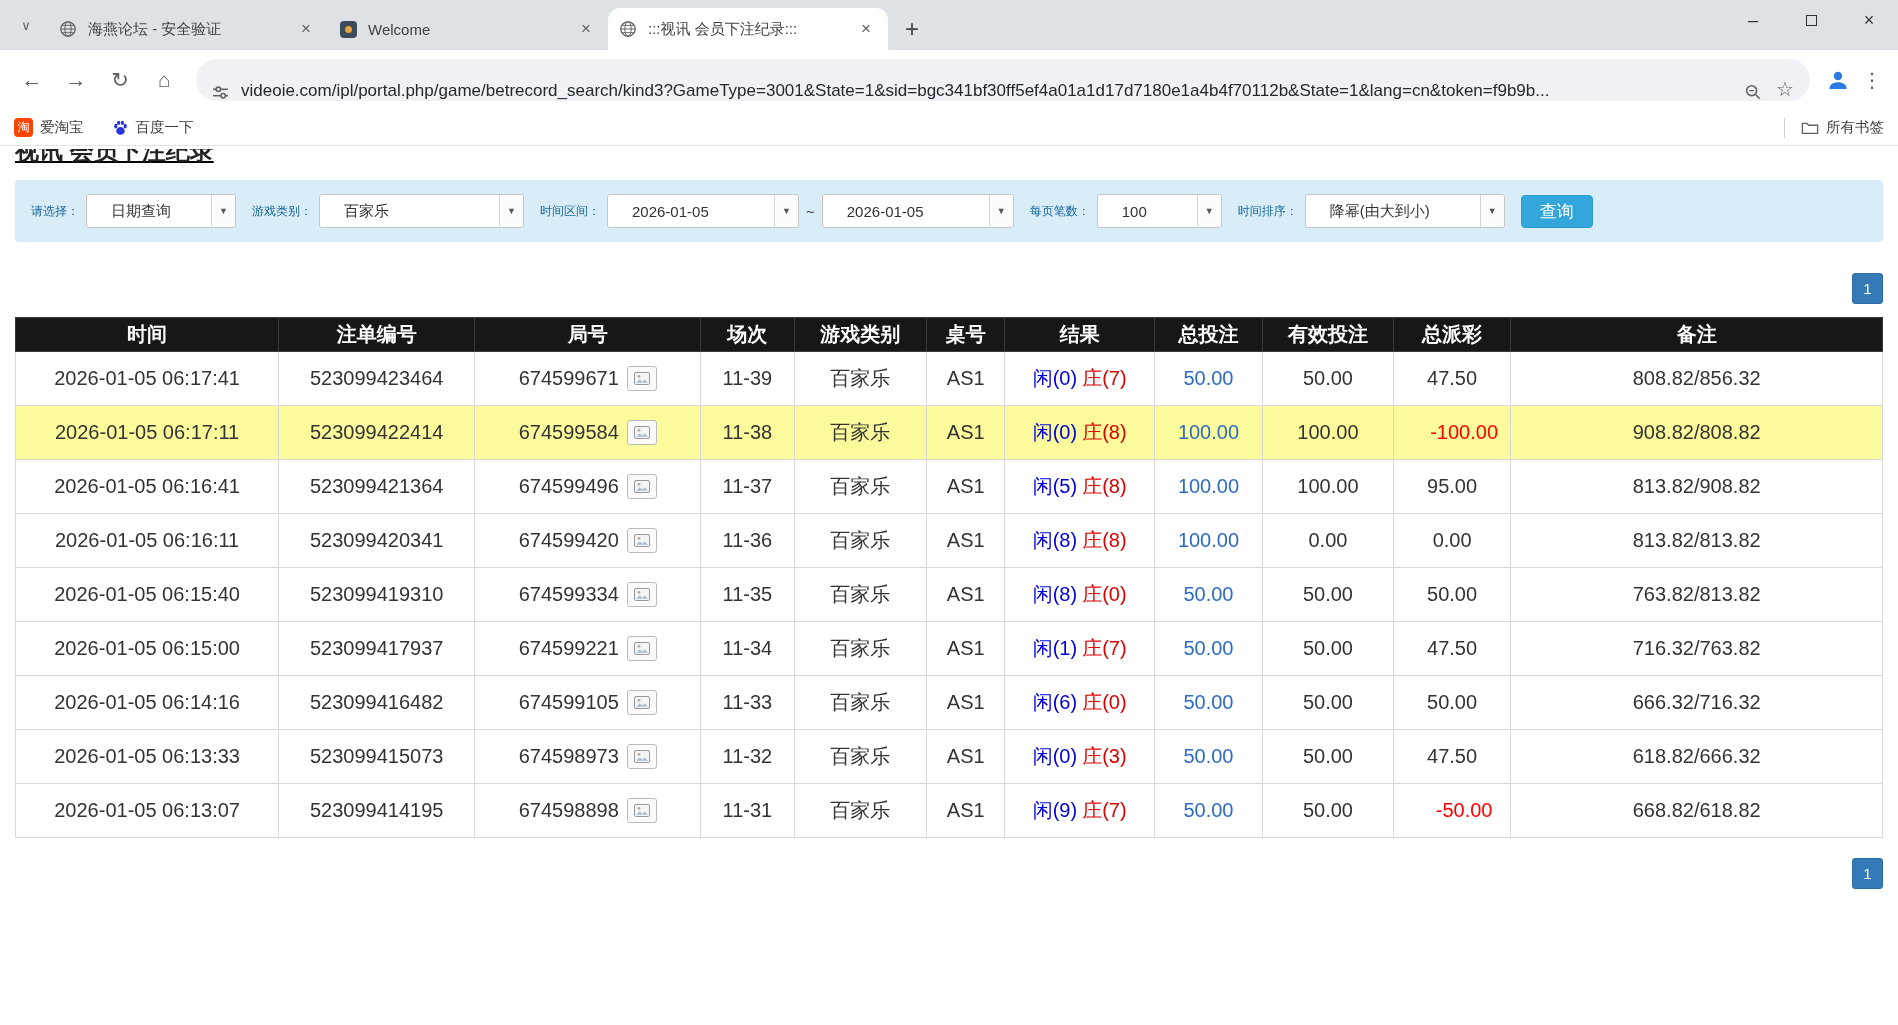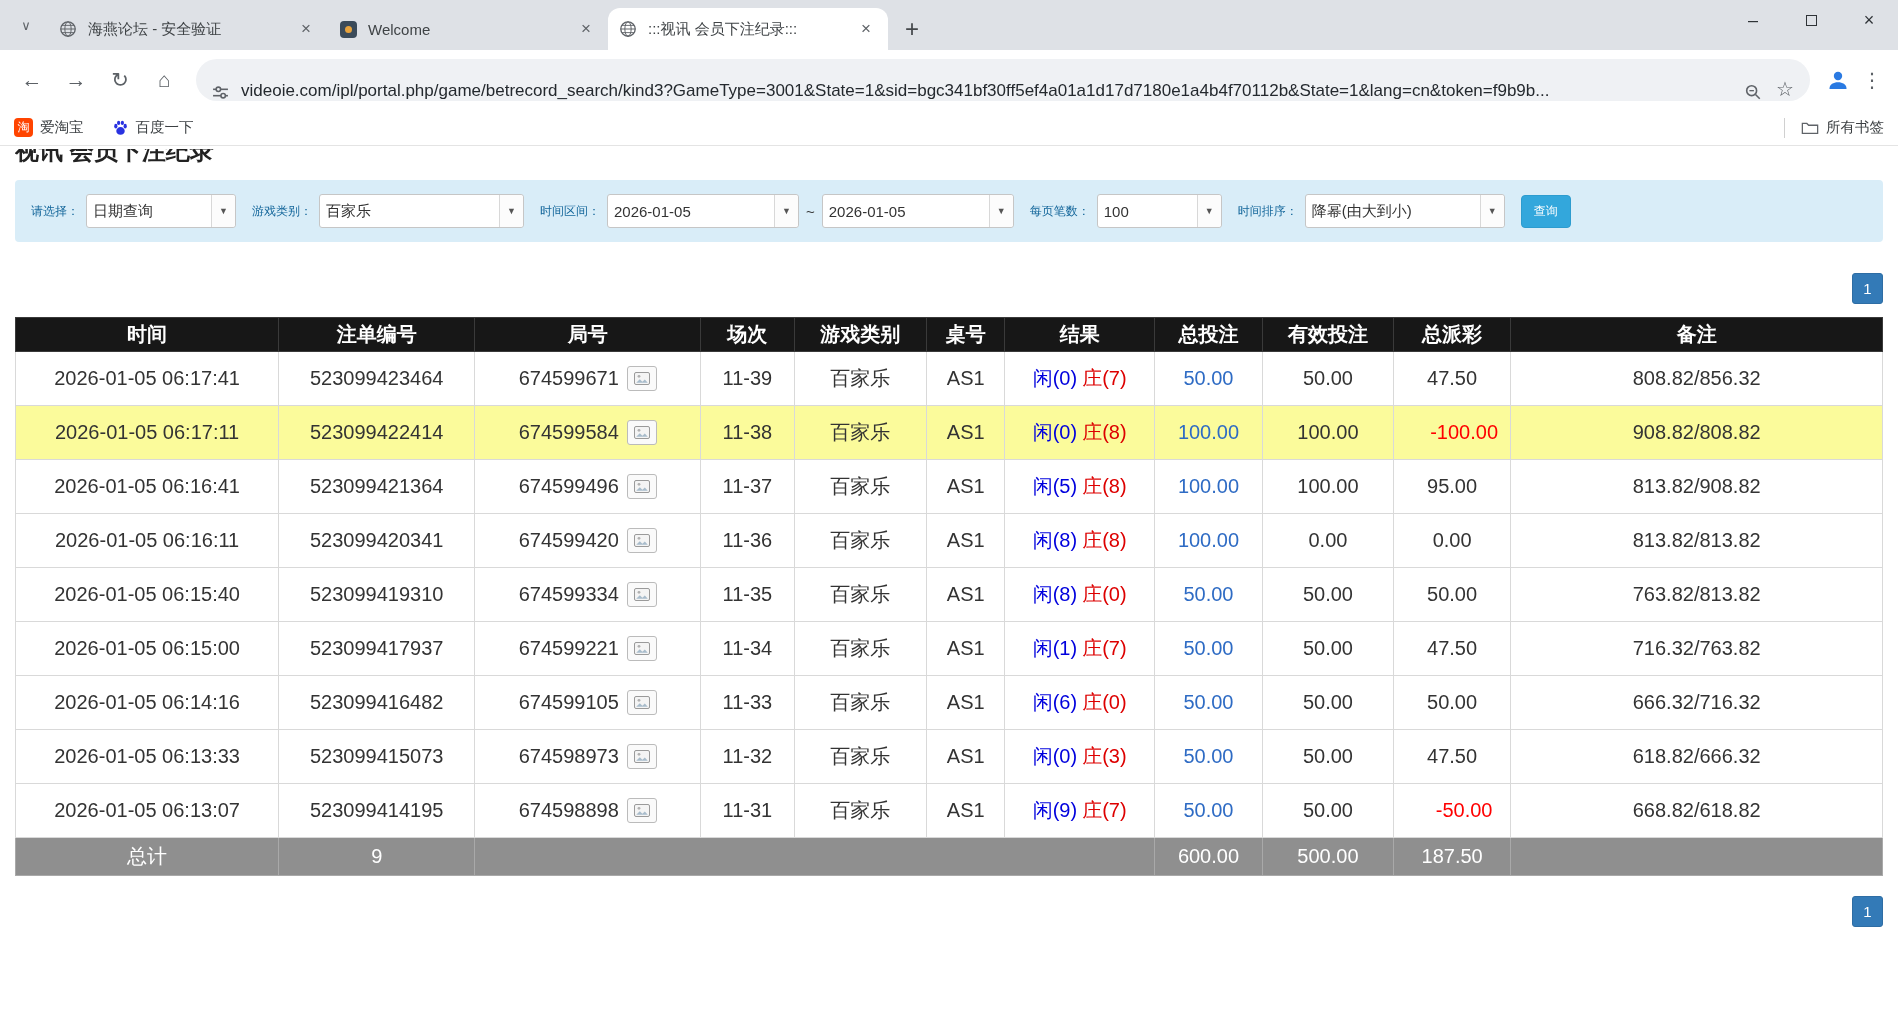--- a/index.html
+++ b/index.html
@@ -35,34 +35,34 @@
   .bookmarksbar { height:36px; background:#fff; display:flex; align-items:center; padding:0 14px; border-bottom:1px solid #e4e4e4; }
   .bookmark { display:flex; align-items:center; margin-right:28px; font-size:14.5px; color:#3c4043; cursor:pointer; white-space:nowrap; }
   .bicon { margin-right:7px; display:inline-flex; align-items:center; justify-content:center; }
   .taobao { width:19px; height:19px; background:#ff4400; color:#fff; border-radius:4px; font-size:12px; }
   .bmright { margin-left:auto; display:flex; align-items:center; }
   .bmdivider { width:1px; height:20px; background:#d0d0d0; margin-right:16px; }
   .bmright .bookmark { margin-right:0; }
 
   
   .page { padding:0 15px; }
-  .titleclip { height:21px; overflow:hidden; margin-top:3px; }
+  .titleclip { height:21px; overflow:hidden; margin-top:3px;text-decoration:underline; }
   .titleclip span { display:block; font-size:24px; font-weight:bold; color:#222; line-height:32px; margin-top:-14px; }
 
   .filterbar { margin-top:10px; background:#d9edf8; border-radius:4px; height:62px; display:flex; align-items:center; padding:0 16px; }
   .flabel { color:#15679b; font-weight:normal; font-size:12px; margin:0 7px 0 16px; white-space:nowrap; }
   .flabel.first { margin-left:0; }
   .combo { background:#fff; border:1px solid #c6c6c6; border-radius:3px; height:34px; display:flex; align-items:center; cursor:pointer; flex-shrink:0; }
-  .cval { flex:1; padding:0 6px; font-size:15px; color:#333; white-space:nowrap; overflow:hidden; }
+  .cval { flex:1; padding:0 24px; font-size:15px; color:#333; white-space:nowrap; overflow:hidden; }
   .carrow { width:24px; align-self:stretch; border-left:1px solid #d8d8d8; display:flex; align-items:center; justify-content:center;
     font-size:9px; color:#555; background:#fcfcfc; border-radius:0 3px 3px 0; }
   .w150{width:150px} .w205{width:205px} .w192{width:192px} .w125{width:125px} .w200{width:200px}
   .tilde { font-size:15px; color:#333; margin:0 7px; }
   .searchbtn { margin-left:16px; background:#33a7dc; color:#fff; border:1px solid #2d9ccf; border-radius:4px; height:33px;
-    padding:0 12px; font-size:12px; cursor:pointer; font-family:inherit; }
+    padding:0 18px; font-size:17px; cursor:pointer; font-family:inherit; }
 
   .summarybar { margin-top:17px; background:#dff0d8; border-radius:3px; height:45px; display:flex; align-items:center; padding:0 18px; font-size:15.5px; color:#444; }
   .sumright { margin-left:auto; color:#ff0000; }
 
   .pagerrow { display:flex; justify-content:flex-end; margin-top:31px; }
   .pagerrow.bottom { margin-top:20px; }
   .pager { min-width:31px; height:31px; background:#337ab7; border:1px solid #2e6da4; color:#fff; display:flex;
     align-items:center; justify-content:center; font-size:15px; border-radius:3px; cursor:pointer; padding:0 6px; }
 
   table.bets { width:100%; border-collapse:collapse; table-layout:fixed; margin-top:13px; font-size:20px; }
@@ -479,28 +479,19 @@
           <td>百家乐</td>
           <td>AS1</td>
           <td><span class="res-player">闲(9)</span><span class="res-banker">庄(7)</span></td>
           <td class="link">50.00</td>
           <td>50.00</td>
           <td class="neg">-50.00</td>
           <td>668.82/618.82</td>
         </tr>
       </tbody>
     <tfoot>
-        <tr>
-          <td>总计</td>
-          <td>9</td>
-          <td colspan="5"></td>
-          <td>600.00</td>
-          <td>500.00</td>
-          <td>187.50</td>
-          <td></td>
-        </tr>
       </tfoot>
   </table>
 
   <div class="pagerrow bottom">
     <div class="pager">1</div>
   </div>
 </div>
 
 </body></html>

